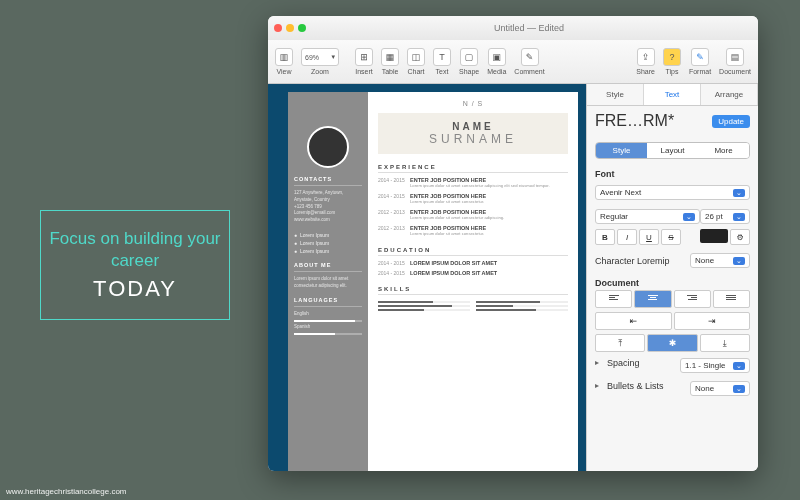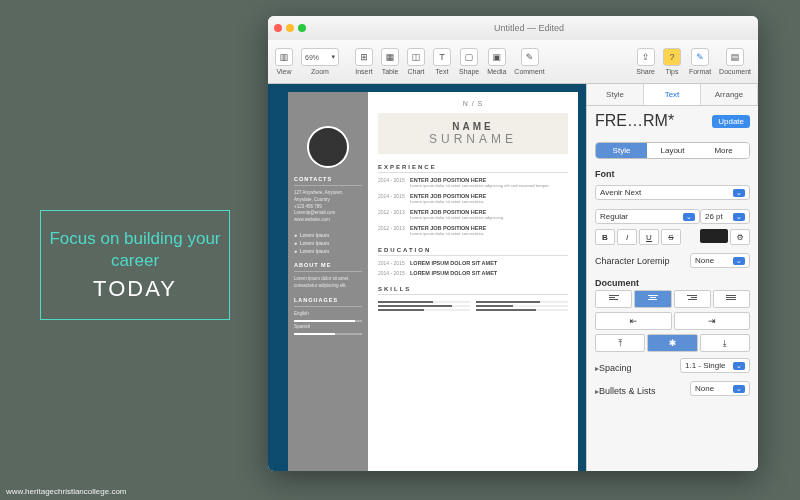--- a/index.html
+++ b/index.html
@@ -70,21 +70,21 @@
 .select-caret { background: #3b7de0; color: #fff; width: 12px; text-align: center; border-radius: 2px; font-size: 7px; }
 .two-col { display: flex; gap: 0; padding: 3px 8px; }
 .inline-ctrl { display: flex; gap: 2px; padding: 2px 8px; }
 .fmt-btn { width: 20px; height: 16px; border: 1px solid #ccc; background: #fff; border-radius: 2px; display: flex; align-items: center; justify-content: center; font-size: 8px; }
 .color-sw { width: 28px; height: 14px; background: #222; border-radius: 2px; }
 .align-row { display: flex; gap: 2px; padding: 2px 8px; }
 .align-btn { flex: 1; height: 18px; border: 1px solid #ccc; background: #fff; border-radius: 2px; display: flex; align-items: center; justify-content: center; }
 .align-btn.active { background: #5b8fd6; }
 .align-ico { width: 10px; height: 8px; display: flex; flex-direction: column; gap: 1px; }
 .align-ico span { height: 1px; background: #555; }
-.disclosure { padding: 4px 8px; display: flex; align-items: flex-end; gap: 0; font-size: 9px; }
+.disclosure { padding: 4px 8px; display: flex; align-items: flex-start; gap: 8px; font-size: 9px; }
 .disclosure::before { content: "▸"; font-size: 8px; color: #666; }
 </style>
 </head>
 <body>
 
 <div class="promo">
   <div class="promo-line1">Focus on building your career</div>
   <div class="promo-line2">TODAY</div>
 </div>
 

